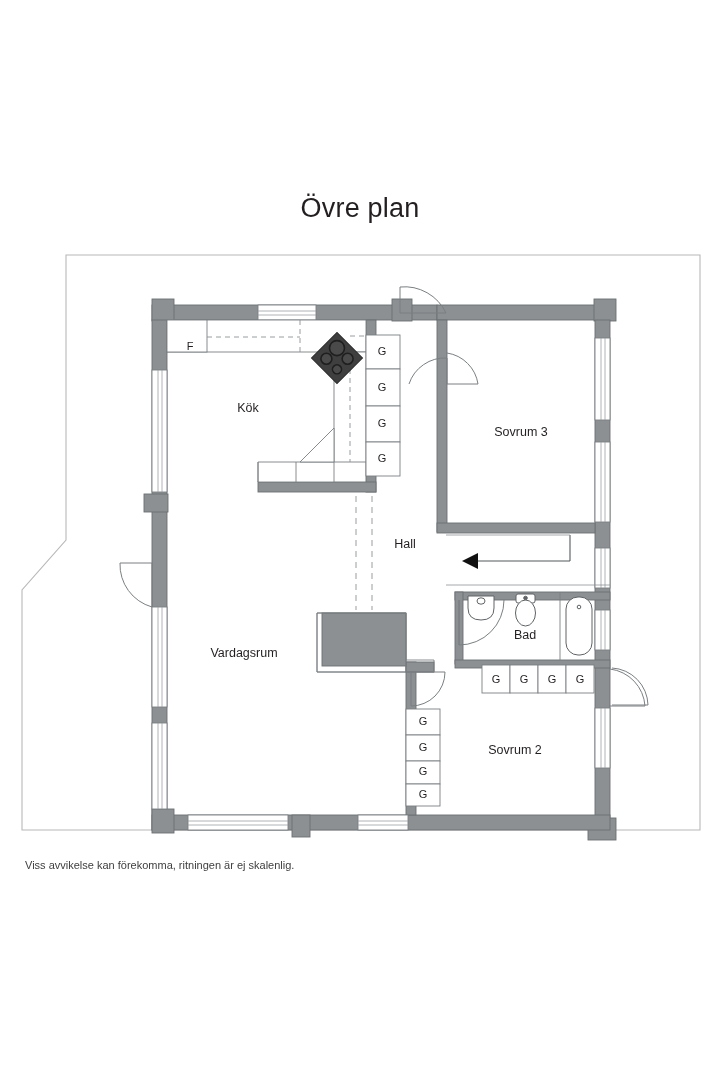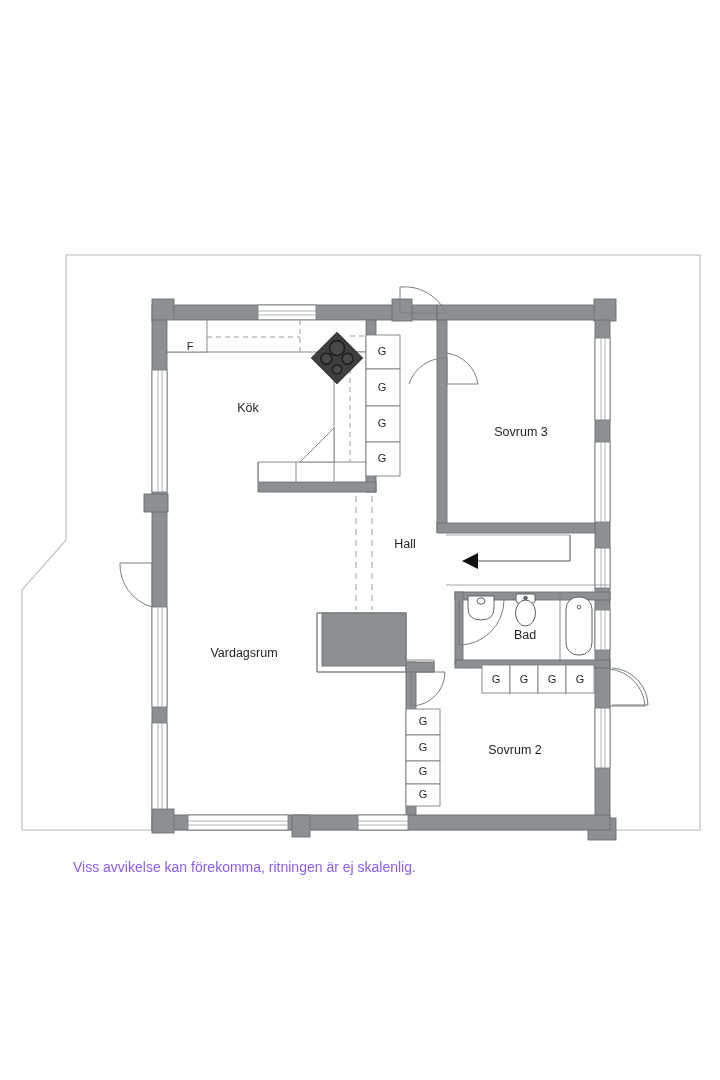--- a/index.html
+++ b/index.html
@@ -30,24 +30,23 @@
     text-align: center;
     font-size: 27px;
     font-weight: 400;
     letter-spacing: 0.2px;
     color: #231f20;
   }
   #plan-caption {
     position: absolute;
     left: 25px;
     top: 859px;
-    font-size: 14px;
-    color: #8b5cf6;
+    font-size: 11px;
+    color: #404040;
     white-space: nowrap;
-    margin-left: 48px;
   }
   #floorplan-svg {
     position: absolute;
     left: 0;
     top: 0;
   }
   .room-label {
     font-family: "Liberation Sans", sans-serif;
     font-size: 12.5px;
     fill: #231f20;
@@ -60,20 +59,21 @@
     fill: #231f20;
     text-anchor: middle;
     dominant-baseline: middle;
   }
 </style>
 </head>
 <body>
 
 <div id="page">
 
+  <div id="plan-title">Övre plan</div>
 
   <svg id="floorplan-svg" width="720" height="1080" viewBox="0 0 720 1080">
 
     <g>
       <path d="M 66,255 L 700,255 L 700,830 L 22,830 L 22,590 L 66,540 Z" fill="none" stroke="#b8b8b8" stroke-width="1.1"></path>
     </g>
 
     <g fill="#8c9093" stroke="#6b7073" stroke-width="0.9">
 
       <rect x="152" y="305" width="285" height="15"></rect>

